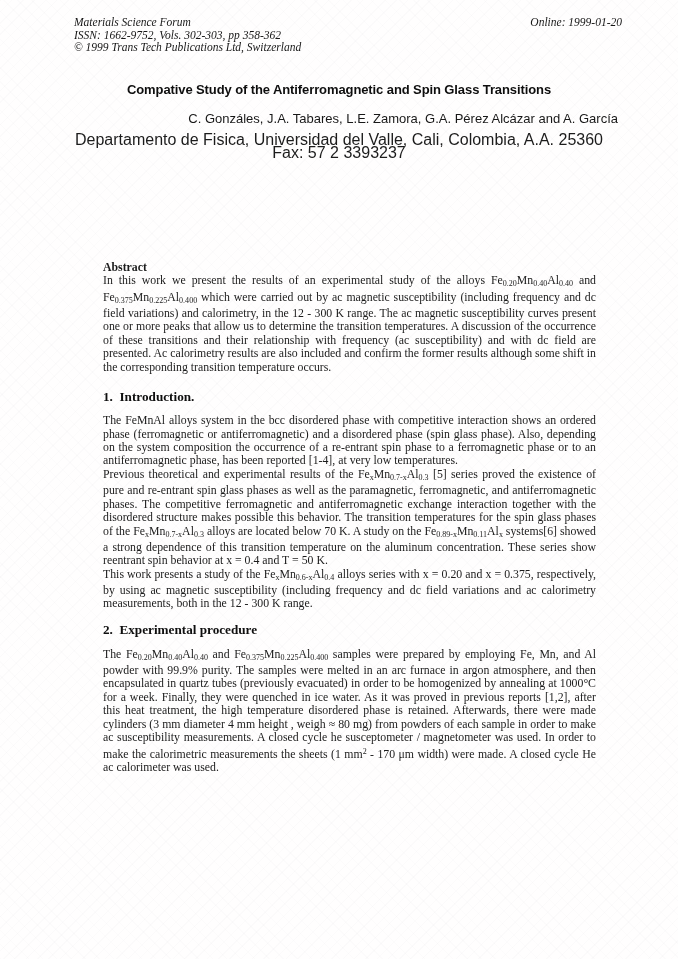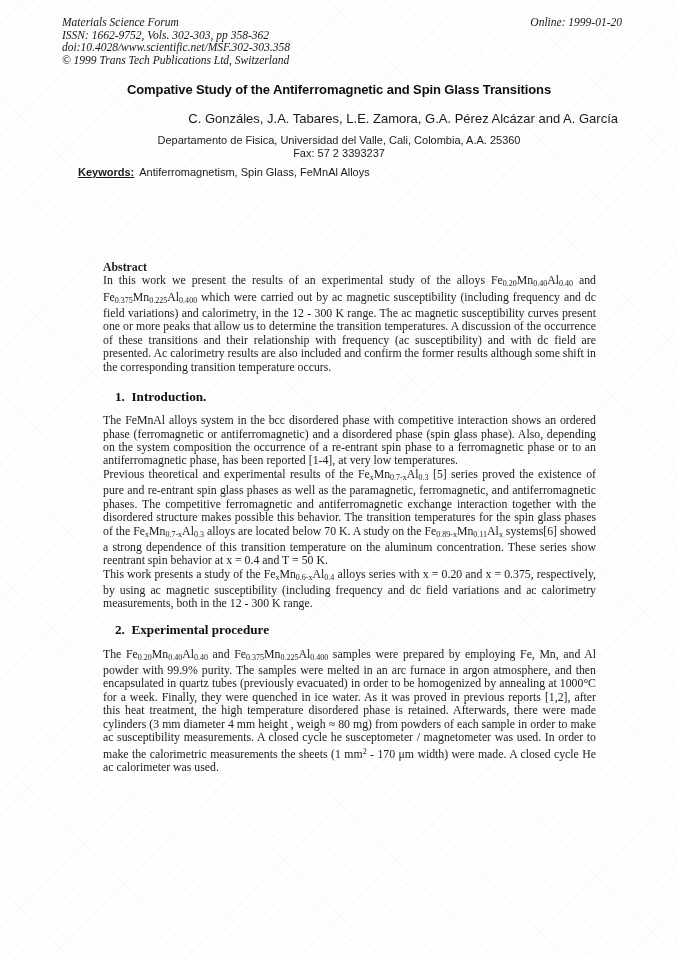--- a/index.html
+++ b/index.html
@@ -13,21 +13,21 @@
     font-family:"Liberation Serif", serif;
   }
   .scan-texture{
     position:absolute;inset:0;pointer-events:none;
     background-image:
       repeating-linear-gradient(135deg, rgba(70,70,90,0.018) 0 1px, transparent 1px 8px),
       repeating-linear-gradient(45deg, rgba(70,70,90,0.014) 0 1px, transparent 1px 10px);
   }
   
   .pub-header{
-    position:absolute;top:16px;left:62px;right:56px;
+    position:absolute;top:16px;left:74px;right:56px;
     display:flex;justify-content:space-between;align-items:flex-start;
     font-style:italic;font-size:11.5px;line-height:12.6px;color:#161616;
   }
   .pub-left div{white-space:nowrap;}
   .pub-right{white-space:nowrap;margin-left:12px;}
   
   .title-block{
     position:absolute;top:66px;left:60px;width:558px;
     text-align:center;
     font-family:"Liberation Sans", sans-serif;
@@ -38,78 +38,74 @@
   .authors{
     position:absolute;top:111px;left:60px;width:558px;
     text-align:right;
     font-family:"Liberation Sans", sans-serif;
     font-size:13px;color:#181818;
   }
   .affiliation{
     position:absolute;top:134px;left:60px;width:558px;
     text-align:center;
     font-family:"Liberation Sans", sans-serif;
-    font-size:11px;line-height:12.5px;color:#1c1c1c;
+    font-size:16px;line-height:12.5px;color:#1c1c1c;
   }
   .keywords{
     position:absolute;top:166px;left:78px;right:60px;
     font-family:"Liberation Sans", sans-serif;
     font-size:11px;color:#1a1a1a;
   }
   .kw-label{font-weight:bold;text-decoration:underline;}
   .kw-text{margin-left:5px;}
   
   .content{
     position:absolute;top:261px;left:103px;width:493px;
     font-size:11.8px;line-height:13.45px;color:#1b1b1b;
   }
   .abs-heading{font-weight:bold;}
   .body-p{margin:0;text-align:justify;}
   .sec-heading{
     font-size:13.2px;line-height:16px;font-weight:bold;color:#0f0f0f;
-    margin:15px 0 9px 12px;
+    margin:15px 0 9px 0;
   }
   .sec-heading.second{margin-top:11px;margin-bottom:10px;}
   
   .seg-sub{font-size:0.68em;vertical-align:-0.22em;}
   .seg-sup{font-size:0.68em;vertical-align:0.45em;}
   .seg-i{}
 </style>
 </head>
 <body>
 
 <div class="page">
   <div class="scan-texture"></div>
 
   <header class="pub-header">
     <div class="pub-left">
       <div>Materials Science Forum</div>
       <div>ISSN: 1662-9752, Vols. 302-303, pp 358-362</div>
-      <div>doi:10.4028/www.scientific.net/MSF.302-303.358</div>
       <div>© 1999 Trans Tech Publications Ltd, Switzerland</div>
     </div>
     <div class="pub-right">Online: 1999-01-20</div>
   </header>
 
   <div class="title-block">
     <h1>
       <div>Compative Study of the Antiferromagnetic and Spin Glass Transitions</div>
     </h1>
   </div>
 
   <div class="authors">C. Gonzáles, J.A. Tabares, L.E. Zamora, G.A. Pérez Alcázar and A. García</div>
 
   <div class="affiliation">
     <div>Departamento de Fisica, Universidad del Valle, Cali, Colombia, A.A. 25360</div>
     <div>Fax: 57 2 3393237</div>
   </div>
 
-  <div class="keywords">
-    <span class="kw-label">Keywords:</span><span class="kw-text">Antiferromagnetism, Spin Glass, FeMnAl Alloys</span>
-  </div>
 
   <main class="content">
     <section>
       <div class="abs-heading">Abstract</div>
       <p class="body-p"><span>In this work we present the results of an experimental study of the alloys Fe</span><span class="seg-sub">0.20</span><span>Mn</span><span class="seg-sub">0.40</span><span>Al</span><span class="seg-sub">0.40</span><span> and Fe</span><span class="seg-sub">0.375</span><span>Mn</span><span class="seg-sub">0.225</span><span>Al</span><span class="seg-sub">0.400</span><span> which were carried out by ac magnetic susceptibility (including frequency and dc field variations) and calorimetry, in the 12 - 300 K range. The ac magnetic susceptibility curves present one or more peaks that allow us to determine the transition temperatures. A discussion of the occurrence of these transitions and their relationship with frequency (ac susceptibility) and with dc field are presented. Ac calorimetry results are also included and confirm the former results although some shift in the corresponding transition temperature occurs.</span></p>
     </section>
 
     <h2 class="sec-heading">1.&nbsp; Introduction.</h2>
     <p class="body-p"><span>The FeMnAl alloys system in the bcc disordered phase with competitive interaction shows an ordered phase (ferromagnetic or antiferromagnetic) and a disordered phase (spin glass phase). Also, depending on the system composition the occurrence of a re-entrant spin phase to a ferromagnetic phase or to an antiferromagnetic phase, has been reported [1-4], at very low temperatures.</span></p>
     <p class="body-p"><span>Previous theoretical and experimental results of the Fe</span><span class="seg-sub">x</span><span>Mn</span><span class="seg-sub">0.7-x</span><span>Al</span><span class="seg-sub">0.3</span><span> [5] series proved the existence of pure and re-entrant spin glass phases as well as the paramagnetic, ferromagnetic, and antiferromagnetic phases. The competitive ferromagnetic and antiferromagnetic exchange interaction together with the disordered structure makes possible this behavior. The transition temperatures for the spin glass phases of the Fe</span><span class="seg-sub">x</span><span>Mn</span><span class="seg-sub">0.7-x</span><span>Al</span><span class="seg-sub">0.3</span><span> alloys are located below 70 K. A study on the Fe</span><span class="seg-sub">0.89-x</span><span>Mn</span><span class="seg-sub">0.11</span><span>Al</span><span class="seg-sub">x</span><span> systems[6] showed a strong dependence of this transition temperature on the aluminum concentration. These series show reentrant spin behavior at </span><span class="seg-i">x = 0.4</span><span> and </span><span class="seg-i">T = 50 K</span><span>.</span></p>

